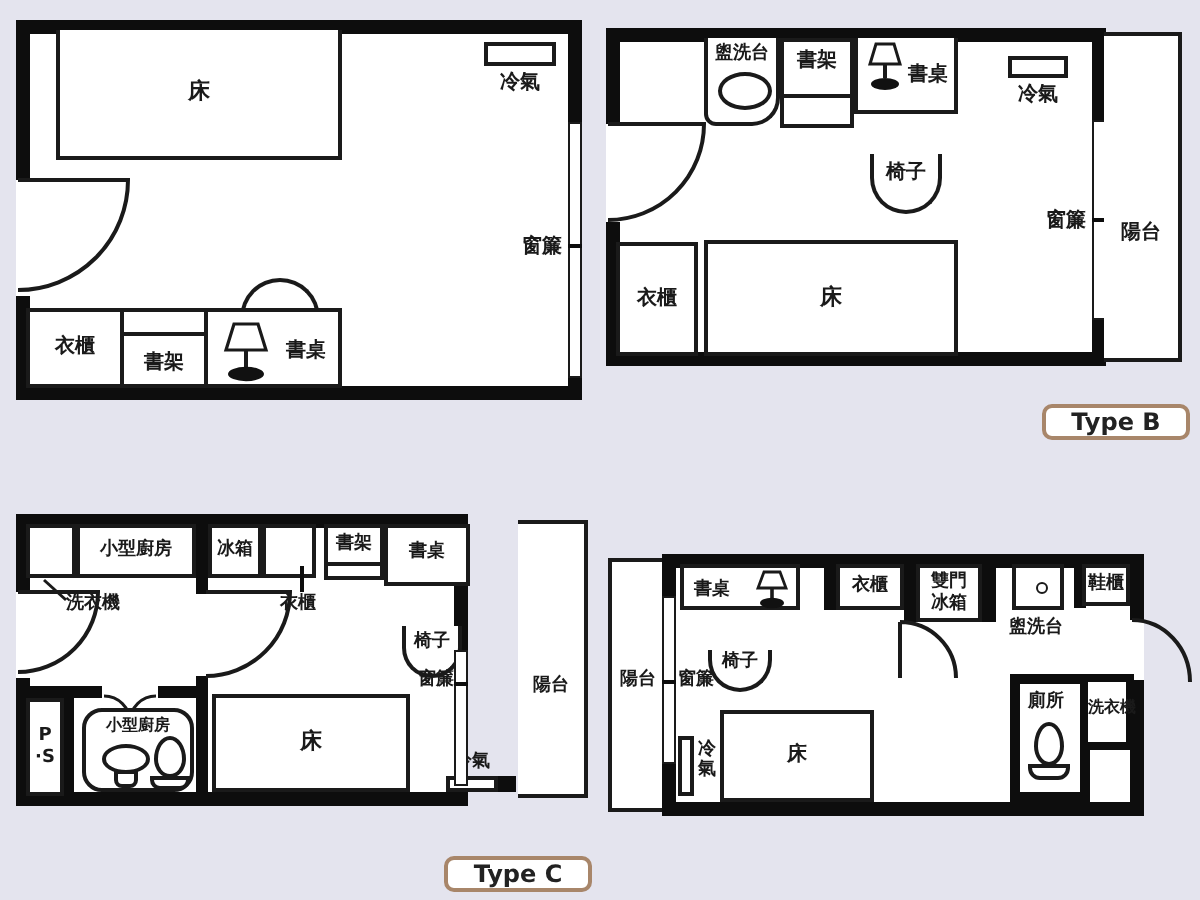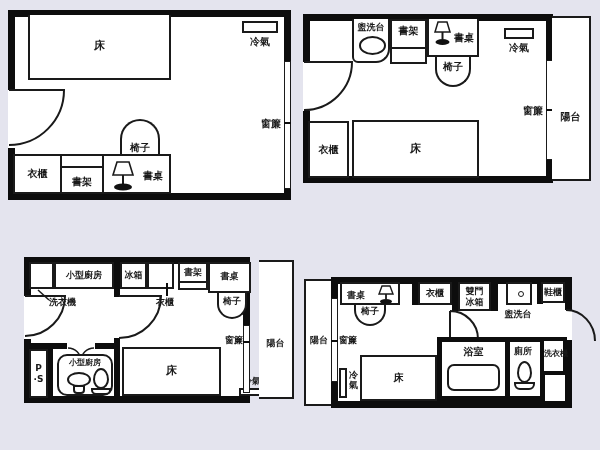--- a/index.html
+++ b/index.html
@@ -14,21 +14,21 @@
   .balcony { position:absolute; background:#fff; border:2px solid var(--line,#1a1a1a); }
   .box { position:absolute; background:#fff; border:2px solid var(--line,#1a1a1a);
          display:flex; align-items:center; justify-content:center; }
   .wall { position:absolute; background:var(--wall,#0d0d0d); }
   .gap { position:absolute; background:#fff; }
   .win { position:absolute; background:#fff; border:1.5px solid var(--line,#1a1a1a); }
   .lbl, .flbl { font-weight:700; color:var(--text,#1a1a1a); line-height:1.12;
                 text-align:center; white-space:pre-line; }
   .flbl { position:absolute; }
   .f11{font-size:11px}.f10{font-size:10px}.f9{font-size:9px}.f8{font-size:8px}
-  .chair { position:absolute; background:#fff; border:2px solid var(--line,#1a1a1a); }
+  .chair { position:absolute; background:#fff; border:2px solid var(--line,#1a1a1a);margin-top:20px; }
   .oval { position:absolute; background:#fff; border:2px solid var(--line,#1a1a1a); border-radius:50%; }
   .badge { position:absolute; background:#fff; border:2px solid var(--badge_border,#a8866a);
            border-radius:5px; display:flex; align-items:center; justify-content:center;
            font-weight:700; font-size:12px; color:#222; }
   svg { position:absolute; overflow:visible; }
   .room { position:absolute; background:#fff; border:5px solid var(--wall,#0d0d0d); }
 </style>
 </head>
 <body>
 
@@ -114,22 +114,25 @@
     </div>
 
     <div class="win" style="right:-7px;top:39px;width:7px;height:100px"></div>
     <div class="wall" style="right:-7px;top:88px;width:7px;height:2px"></div>
     <div class="flbl f10" style="right:3px;top:84px;white-space:nowrap">窗簾</div>
   </div>
 
   <div class="balcony" style="left:552px;top:16px;width:39px;height:165px;border-left:none">
     <div class="flbl f10" style="left:0;right:0;top:93px">陽台</div>
   </div>
-
-  <div class="plan" style="left:24px;top:257px;width:226px;height:146px">
+  <div class="badge" style="left:521px;top:202px;width:74px;height:18px">
+    <span>Type B</span>
+  </div>
+
+  <div class="plan" style="left:8px;top:257px;width:226px;height:146px">
 
     <div class="box" style="left:-2px;top:-2px;width:25px;height:27px"></div>
     <div class="box" style="left:23px;top:-2px;width:60px;height:27px">
       <span class="lbl f9" style="white-space:nowrap">小型廚房</span>
     </div>
     <div class="wall" style="left:83px;top:0;width:6px;height:33px"></div>
     <div class="wall" style="left:83px;top:74px;width:6px;height:58px"></div>
     <div class="box" style="left:89px;top:-2px;width:27px;height:27px">
       <span class="lbl f9">冰箱</span>
     </div>
@@ -189,20 +192,23 @@
     <div class="box" style="left:208px;top:124px;width:26px;height:8px"></div>
     <div class="wall" style="left:234px;top:124px;width:9px;height:8px"></div>
 
     <div class="win" style="right:-7px;top:61px;width:7px;height:68px"></div>
     <div class="wall" style="right:-7px;top:77px;width:7px;height:2px"></div>
     <div class="flbl f9" style="right:0;top:71px;white-space:nowrap">窗簾</div>
   </div>
 
   <div class="balcony" style="left:259px;top:260px;width:35px;height:139px;border-left:none">
     <div class="flbl f9" style="left:0;right:0;top:76px">陽台</div>
+  </div>
+  <div class="badge" style="left:222px;top:428px;width:74px;height:18px">
+    <span>Type C</span>
   </div>
 
   <div class="balcony" style="left:304px;top:279px;width:28px;height:127px;border-right:none">
     <div class="flbl f9" style="left:0;right:0;top:54px">陽台</div>
   </div>
   <div class="plan" style="left:331px;top:277px;width:241px;height:131px">
 
     <div class="win" style="left:-7px;top:14px;width:7px;height:84px"></div>
     <div class="wall" style="left:-7px;top:56px;width:7px;height:2px"></div>
     <div class="flbl f9" style="left:1px;top:51px;white-space:nowrap">窗簾</div>
@@ -240,24 +246,20 @@
 
     <svg style="left:110px;top:26px" width="34" height="31">
       <path d="M2 1 V29 M2 1 A28 28 0 0 1 30 29" fill="none" stroke="#1a1a1a" stroke-width="2"></path>
     </svg>
 
     <div class="gap" style="right:-7px;top:26px;width:7px;height:30px"></div>
     <svg style="right:-31px;top:25px" width="31" height="33">
       <path d="M1 1 A29 31 0 0 1 30 32" fill="none" stroke="#1a1a1a" stroke-width="2"></path>
     </svg>
 
-    <div class="room" style="left:99px;top:53px;width:73px;height:64px">
-      <div class="flbl f10" style="left:0;right:0;top:4px">浴室</div>
-      <div class="box" style="left:5px;top:22px;width:53px;height:27px;border-radius:7px"></div>
-    </div>
 
     <div class="room" style="left:167px;top:53px;width:40px;height:64px">
       <div class="flbl f9" style="left:0;right:4px;top:4px">廁所</div>
       <div class="oval" style="left:7px;top:19px;width:15px;height:22px;border-radius:50% 50% 50% 50%/55% 55% 45% 45%"></div>
       <div class="box" style="left:4px;top:40px;width:21px;height:8px;border-radius:0 0 6px 6px"></div>
     </div>
 
     <div class="room" style="left:202px;top:53px;width:27px;height:38px;border-width:4px">
       <span class="lbl f8" style="white-space:nowrap">洗衣機</span>
     </div>

